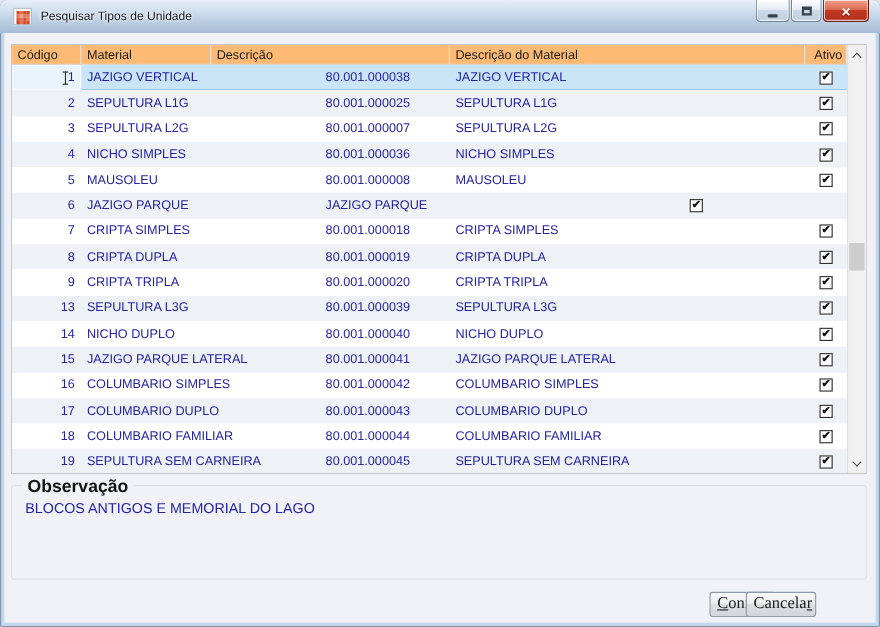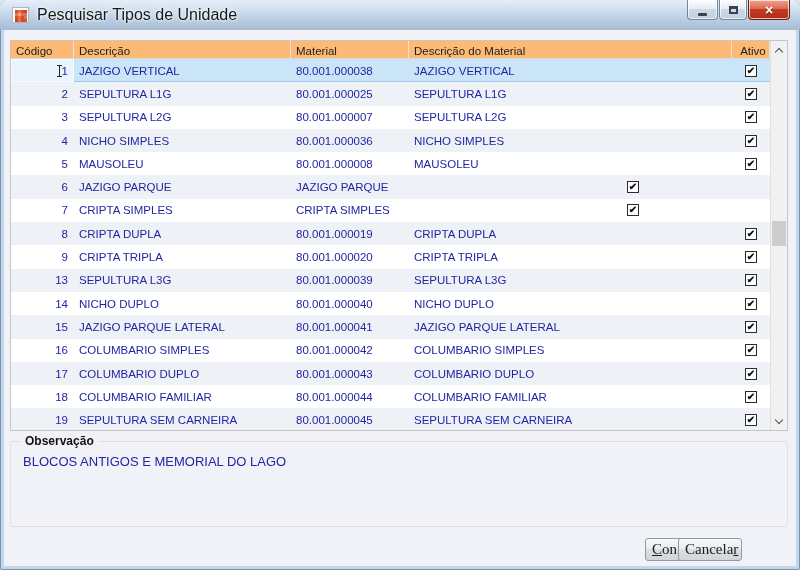--- a/index.html
+++ b/index.html
@@ -11,21 +11,21 @@
   .titlebar{position:absolute;left:0;top:0;right:0;height:30px;
             background:linear-gradient(#e6eef8 0%,#cfdeee 35%,#b7cbe0 70%,#a5bcd4 100%);
             display:flex;align-items:center;}
   .app-icon{width:17px;height:16px;margin-left:12px;background:#fdfdfd;border:1px solid #b0b6bd;
             display:flex;align-items:center;justify-content:center;flex:0 0 auto;}
   .pix{width:3px;height:3px;background:#d34f29;position:relative;left:-4px;top:-4px;
        box-shadow:3px 0 #e2714d,6px 0 #d34f29,9px 0 #c8452a,
                   0 3px #e2714d,3px 3px #f0a088,6px 3px #e2714d,9px 3px #e2714d,
                   0 6px #d34f29,3px 6px #e2714d,6px 6px #d34f29,9px 6px #e2714d,
                   0 9px #c8452a,3px 9px #e2714d,6px 9px #d34f29,9px 9px #d34f29;}
-  .title{margin-left:8px;font-size:16px;color:#15171a;text-shadow:0 0 4px #ffffff,0 0 2px #ffffff;text-align:center;}
+  .title{margin-left:8px;font-size:11px;color:#15171a;text-shadow:0 0 4px #ffffff,0 0 2px #ffffff;text-align:center;}
   .winbtns{position:absolute;right:10px;top:0;display:flex;}
   .wbtn{height:20px;border:1px solid #75879c;border-top:none;border-radius:0 0 4px 4px;
         display:flex;align-items:center;justify-content:center;margin-left:1px;
         background:linear-gradient(#fdfdfd 0%,#e5ecf5 45%,#ccd9e8 50%,#c0cfdf 100%);
         box-shadow:inset 0 0 0 1px rgba(255,255,255,.7);cursor:default;}
   .wbtn.min{width:31px;} .wbtn.max{width:28px;} 
   .wbtn.close{width:42px;border-color:#6e1d12;
         background:linear-gradient(#f0a18e 0%,#dd6b54 45%,#c23a24 50%,#b02e1a 100%);}
   .glyph-min{width:9px;height:3px;background:#39434e;margin-top:9px;border-radius:1px;}
   .glyph-max{width:9px;height:8px;border:2px solid #39434e;border-top-width:3px;background:transparent;}
@@ -61,21 +61,21 @@
   .sb-btn{position:absolute;left:0;width:16px;height:17px;display:flex;align-items:center;justify-content:center;}
   .sb-up{top:0;} .sb-down{bottom:0;}
   .chev{width:6px;height:6px;border-right:1.6px solid #505050;border-bottom:1.6px solid #505050;display:block;}
   .chev.up{transform:rotate(-135deg);margin-top:4px;}
   .chev.down{transform:rotate(45deg);margin-bottom:3px;}
   .sb-thumb{position:absolute;left:1px;width:14px;top:180px;height:25px;background:#cdcdcd;}
   
   .groupbox{position:absolute;left:6px;top:411px;width:778px;height:86px;
             border:1px solid #e0e0e3;border-radius:3px;background:#f0f2f7;}
   .gb-label{position:absolute;left:10px;top:-8px;background:#f0f2f7;padding:0 4px;
-            font-size:12px;font-weight:bold;color:#111;}
+            font-size:16px;font-weight:bold;color:#111;}
   .gb-text{padding:12px 0 0 12px;font-size:13px;color:#2424a4;}
   
   .btn{position:absolute;top:508px;height:23px;border:1px solid #8e9aa8;border-radius:3px;
        background:linear-gradient(#f7f8f9 0%,#ebedee 45%,#dcdfe2 50%,#d2d6da 100%);
        font-family:Liberation Serif, serif;font-size:15px;color:#1c1c1c;cursor:default;}
   .btn-confirm{left:641px;width:60px;}
   .btn-cancel{left:674px;width:64px;}
 </style>
 </head>
 <body>
@@ -98,22 +98,22 @@
           <span class="glyph-close">×</span>
         </div>
     </div>
   </div>
 
   <div class="client">
 
     <div class="grid">
       <div class="grid-header">
         <div class="cell c-codigo" style="justify-content:flex-start;padding-left:5px;">Código</div>
+        <div class="cell c-mat">Material</div>
         <div class="cell c-desc">Descrição</div>
-        <div class="cell c-mat">Material</div>
         <div class="cell c-matdesc">Descrição do Material</div>
         <div class="cell c-ativo">Ativo</div>
       </div>
       <div class="grid-body" id="table-body">
           <div class="row selected">
             <div class="cell c-codigo editing"><span class="caret"></span>1</div>
             <div class="cell c-desc">JAZIGO VERTICAL</div>
             <div class="cell c-mat">80.001.000038</div>
             <div class="cell c-matdesc">JAZIGO VERTICAL</div>
             <div class="cell c-ativo">
@@ -160,20 +160,21 @@
             <div class="cell c-codigo">6</div>
             <div class="cell c-desc">JAZIGO PARQUE</div>
             <div class="cell c-matdesc">JAZIGO PARQUE</div>
             <div class="cell c-ativo">
               <span class="checkbox">✔</span>
             </div>
           </div>
           <div class="row">
             <div class="cell c-codigo">7</div>
             <div class="cell c-desc">CRIPTA SIMPLES</div>
+            <div class="cell c-mat">80.001.000018</div>
             <div class="cell c-matdesc">CRIPTA SIMPLES</div>
             <div class="cell c-ativo">
               <span class="checkbox">✔</span>
             </div>
           </div>
           <div class="row alt">
             <div class="cell c-codigo">8</div>
             <div class="cell c-desc">CRIPTA DUPLA</div>
             <div class="cell c-mat">80.001.000019</div>
             <div class="cell c-matdesc">CRIPTA DUPLA</div>

